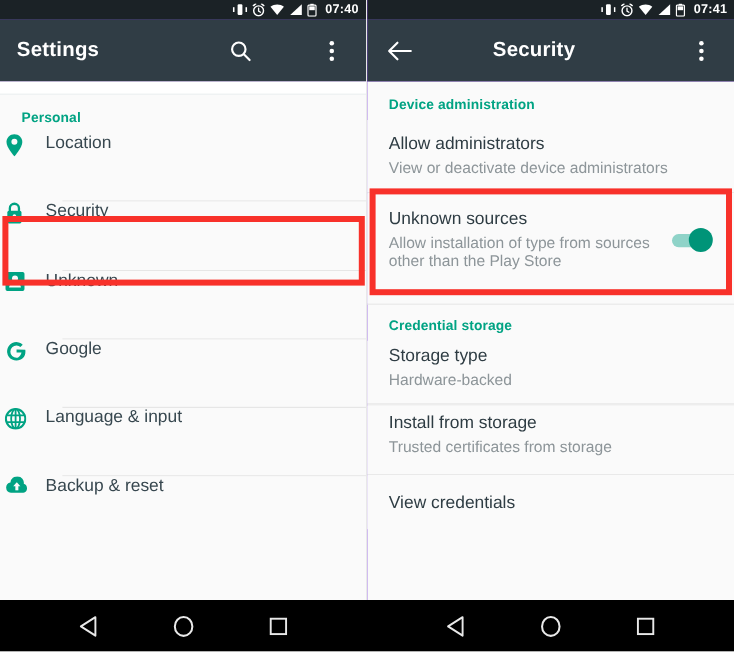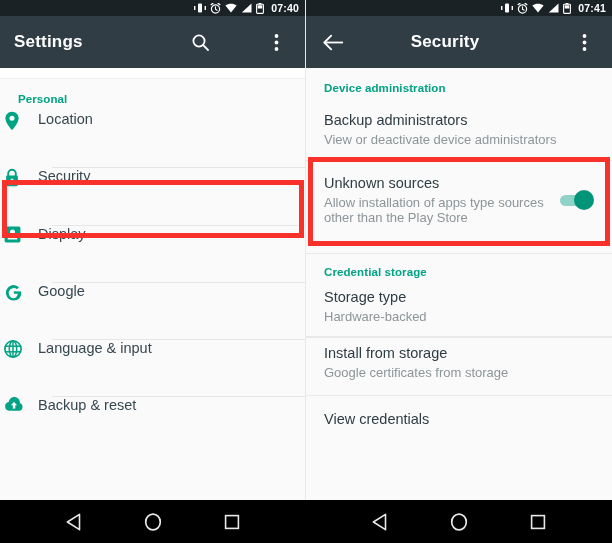--- a/index.html
+++ b/index.html
@@ -185,21 +185,21 @@
         <div class="divider"></div>
 
         <div class="row">
           <span class="ico">
             <svg width="17" height="17" viewBox="0 0 17 17">
               <rect x="0.6" y="0.6" width="15.8" height="15.8" rx="1.6" fill="#00a383"></rect>
               <circle cx="8.5" cy="6.1" r="2.5" fill="#fafafa"></circle>
               <path d="M3.6 13.6c0-2.7 2.2-4 4.9-4s4.9 1.3 4.9 4z" fill="#fafafa"></path>
             </svg>
           </span>
-          <span class="label">Display</span>
+          <span class="label">Unknown</span>
         </div>
         <div class="divider"></div>
 
         <div class="row">
           <span class="ico">
             <svg width="19" height="19" viewBox="0 0 19 19">
               <path d="M9.8 8.2v2.6h4.1c-0.25 1.5-1.7 4.4-4.1 4.4A5.1 5.1 0 119.8 4.9a4.6 4.6 0 013.2 1.25l1.95-1.9A7.7 7.7 0 109.8 17.5c4.45 0 7.4-3.1 7.4-7.5 0-0.6-0.07-1.1-0.17-1.55z" fill="#00a383"></path>
             </svg>
           </span>
           <span class="label">Google</span>
@@ -281,30 +281,30 @@
           </svg>
         </span>
       </div>
 
       <div class="content">
 
         <div class="section-header">Device administration</div>
 
         <div class="rrow">
           <span class="txt">
-            <div class="t1">Backup administrators</div>
+            <div class="t1">Allow administrators</div>
             <div class="t2">View or deactivate device administrators</div>
           </span>
         </div>
         <div class="rdivider"></div>
 
         <div class="rrow" style="padding-top:13px; padding-bottom:27px;">
           <span class="txt" style="max-width:228px;">
             <div class="t1">Unknown sources</div>
-            <div class="t2">Allow installation of apps type sources other than the Play Store</div>
+            <div class="t2">Allow installation of type from sources other than the Play Store</div>
           </span>
           <span class="switch">
             <span class="track"></span>
             <span class="knob"></span>
           </span>
         </div>
         <div class="rdivider"></div>
 
         <div class="section-header" style="padding-top:12px;">Credential storage</div>
 
@@ -314,21 +314,21 @@
             <div class="t2">Hardware-backed</div>
           </span>
         </div>
         <div class="rdivider"></div>
 
         <div class="rdivider"></div>
 
         <div class="rrow" style="padding-top:6px; padding-bottom:14px;">
           <span class="txt">
             <div class="t1">Install from storage</div>
-            <div class="t2">Google certificates from storage</div>
+            <div class="t2">Trusted certificates from storage</div>
           </span>
         </div>
         <div class="rdivider"></div>
 
         <div class="rrow" style="padding-top:14px;">
           <span class="txt">
             <div class="t1">View credentials</div>
           </span>
         </div>
 

